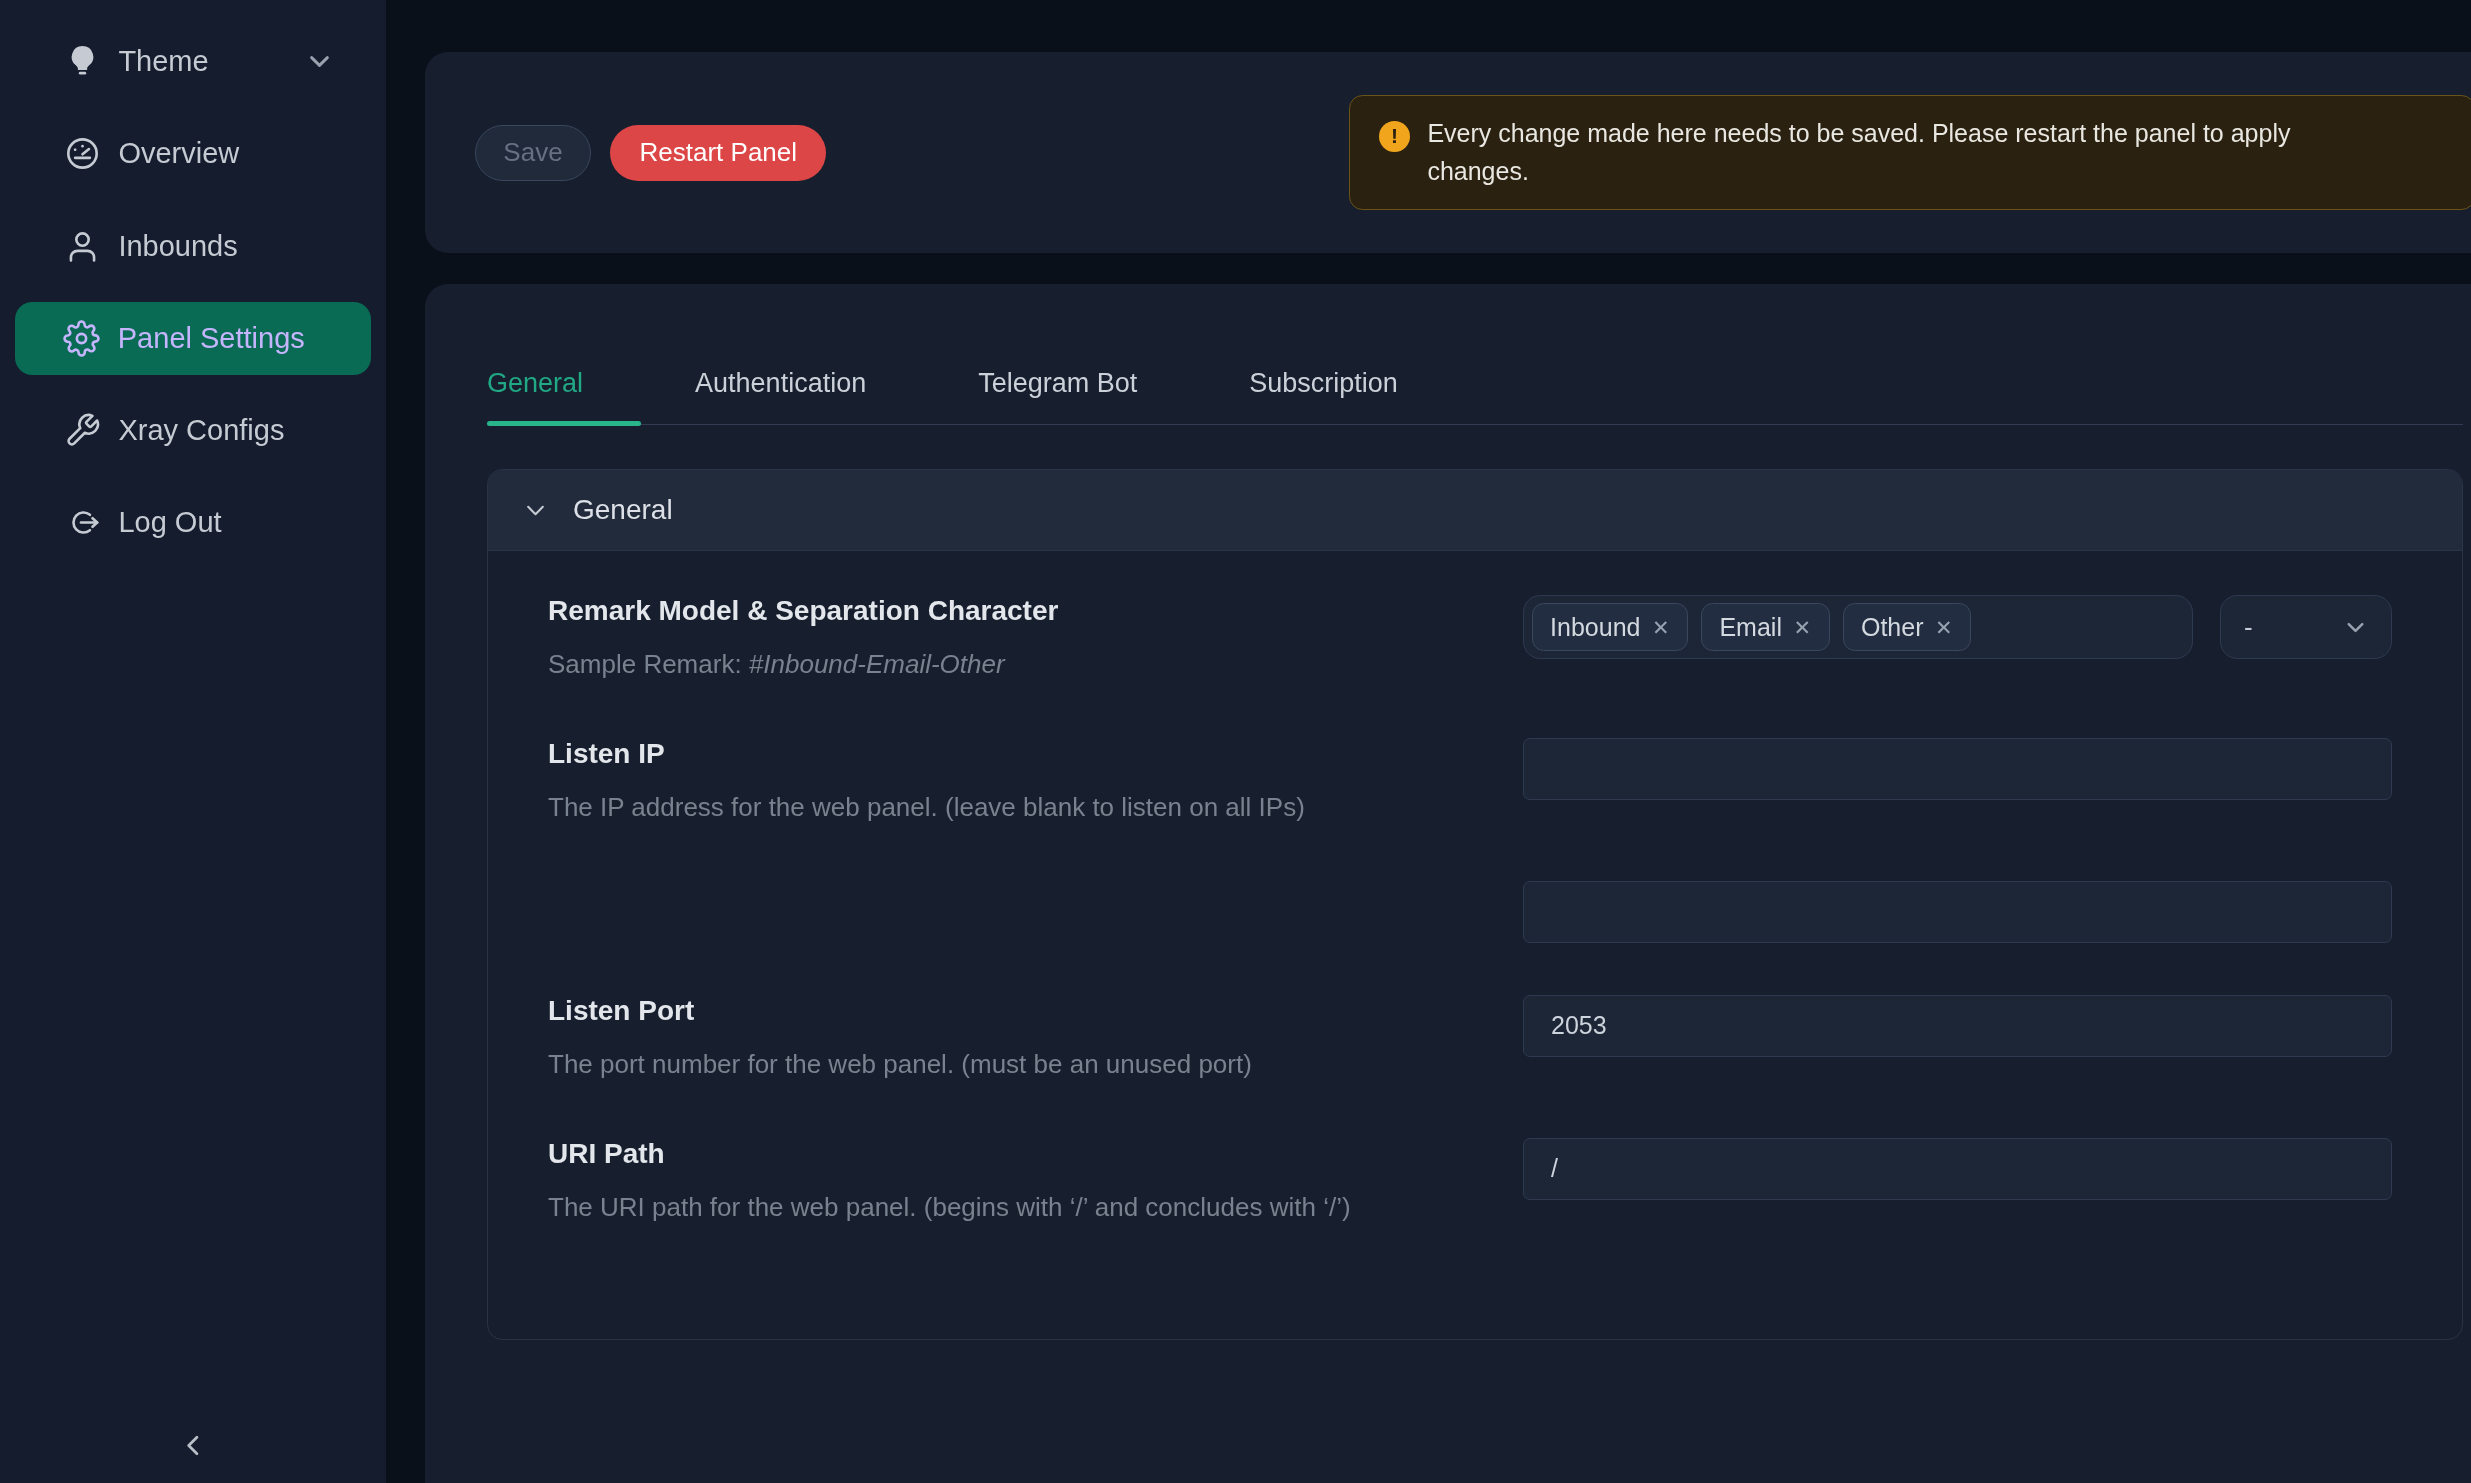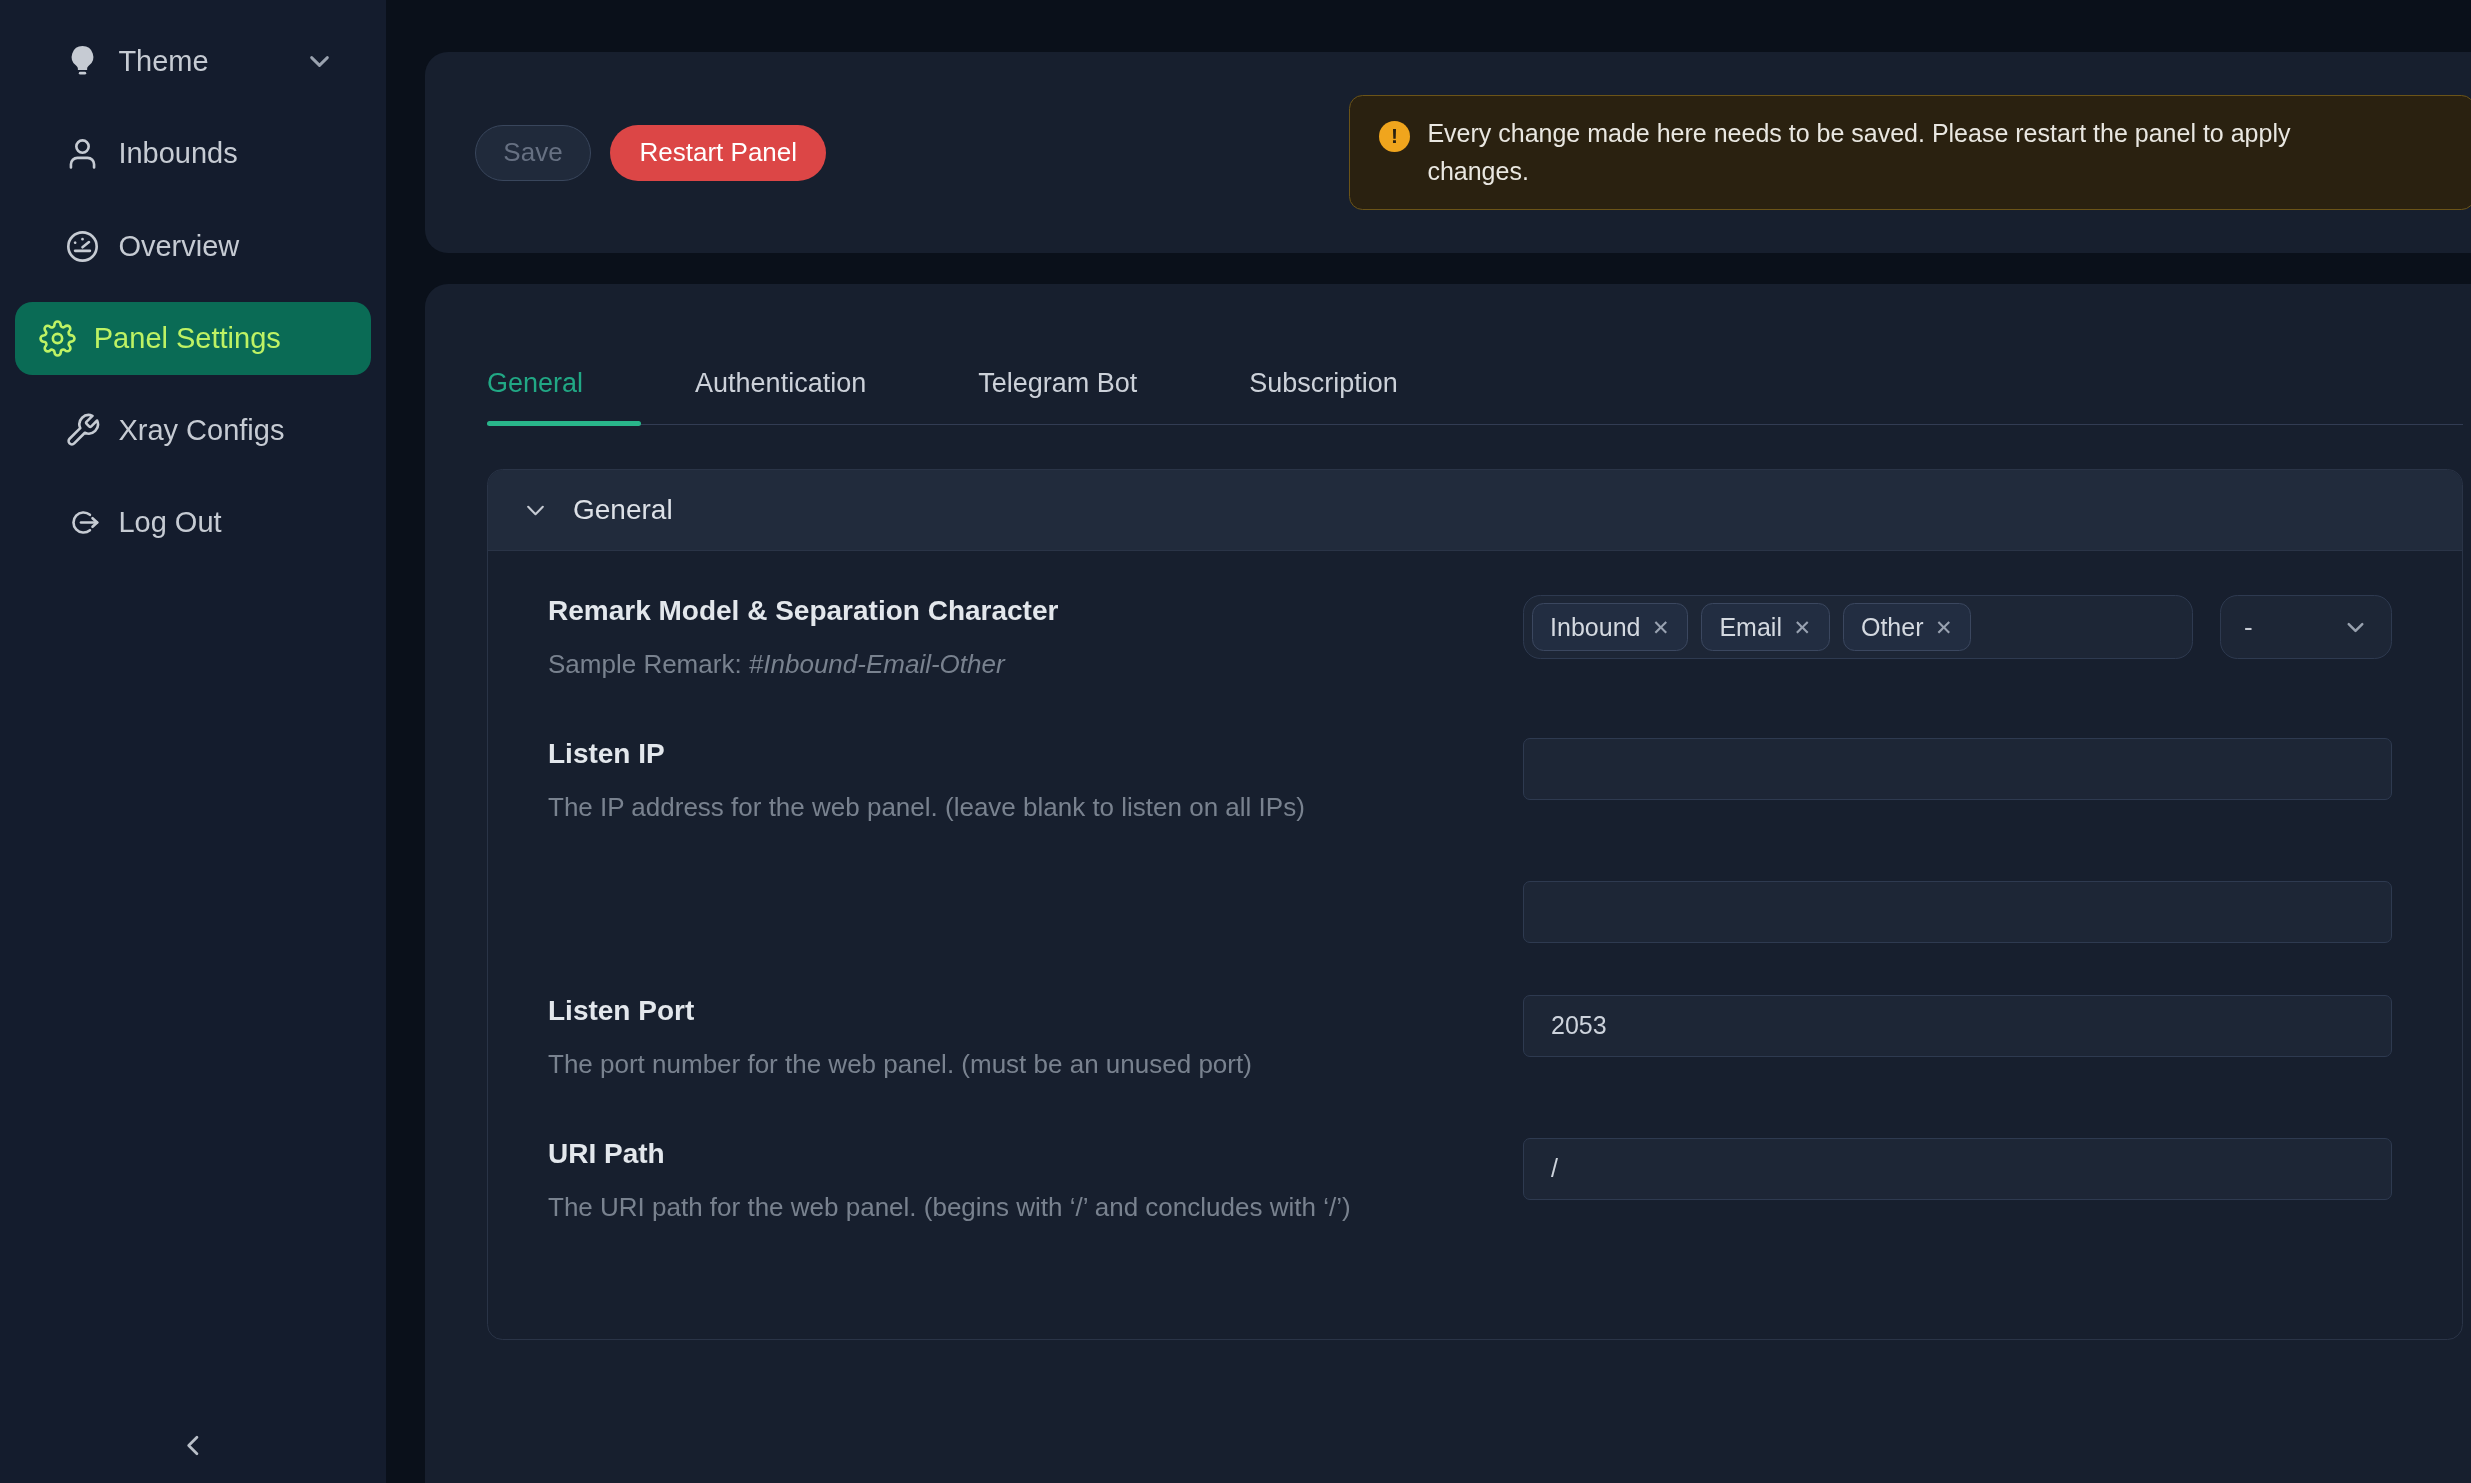--- a/index.html
+++ b/index.html
@@ -37,22 +37,22 @@
     width:386px;flex-shrink:0;background:var(--sidebar-bg);
     position:relative;padding-top:25px;height:100%;
   }
   .nav-item{
     display:flex;align-items:center;height:73px;margin:0 0 19.3px 0;
     padding-left:64px;color:var(--sidebar-text);font-size:29px;cursor:pointer;
   }
   .nav-item .ico{width:37px;height:37px;margin-right:17.4px;display:inline-flex;flex-shrink:0;}
   .nav-item .ico svg{width:100%;height:100%;}
   .nav-item.active{
-    background:var(--accent-green);color:#bef264;margin:0 15.4px 19.3px 15.4px;
-    padding-left:24px;border-radius:17.4px;font-weight:500;
+    background:var(--accent-green);color:#c4b5fd;margin:0 15.4px 19.3px 15.4px;
+    padding-left:48px;border-radius:17.4px;font-weight:500;
   }
   .nav-item .nav-chevron{margin-left:auto;margin-right:52px;width:29px;height:29px;color:#9aa2af;}
   .collapse-btn{
     position:absolute;bottom:15.4px;left:172px;width:42px;height:42px;
     background:none;border:none;color:#b9bfc8;cursor:pointer;
   }
   .collapse-btn svg{width:33px;height:33px;}
   
   .main{flex:1;padding:52px 31px 0 39px;}
   .card{background:var(--card-bg);border-radius:23px;}
@@ -143,38 +143,38 @@
             <rect x="9.6" y="18.6" width="4.8" height="1.9" rx="0.95" fill="currentColor"></rect>
           </svg>
         </span>
         <span>Theme</span>
         <span class="nav-chevron"><svg viewBox="0 0 24 24" fill="none" stroke="currentColor" stroke-width="2.4" stroke-linecap="round" stroke-linejoin="round">
             <polyline points="5.5 8.8 12 15.2 18.5 8.8"></polyline>
           </svg></span>
       </div>
       <div class="nav-item">
         <span class="ico">
-          <svg viewBox="0 0 24 24" fill="none" stroke="currentColor" stroke-width="1.7" stroke-linecap="round" stroke-linejoin="round">
-            <path d="M19.5 21v-2a4.2 4.2 0 0 0-4.2-4.2H8.7A4.2 4.2 0 0 0 4.5 19v2"></path>
-            <circle cx="12" cy="7.5" r="4"></circle>
-          </svg>
-        </span>
-        <span>Inbounds</span>
-      </div>
-      <div class="nav-item">
-        <span class="ico">
           <svg viewBox="0 0 24 24" fill="none" stroke="currentColor" stroke-width="1.7" stroke-linecap="round">
             <circle cx="12" cy="12" r="9.2"></circle>
             <path d="M12 12.5l4.2-3.4"></path>
             <path d="M7.2 9.5l.05.05"></path>
             <path d="M12 7.2l0 .05"></path>
             <path d="M16.8 14.8h-9.6"></path>
           </svg>
         </span>
         <span>Overview</span>
+      </div>
+      <div class="nav-item">
+        <span class="ico">
+          <svg viewBox="0 0 24 24" fill="none" stroke="currentColor" stroke-width="1.7" stroke-linecap="round" stroke-linejoin="round">
+            <path d="M19.5 21v-2a4.2 4.2 0 0 0-4.2-4.2H8.7A4.2 4.2 0 0 0 4.5 19v2"></path>
+            <circle cx="12" cy="7.5" r="4"></circle>
+          </svg>
+        </span>
+        <span>Inbounds</span>
       </div>
       <div class="nav-item active">
         <span class="ico">
           <svg viewBox="0 0 24 24" fill="none" stroke="currentColor" stroke-width="1.7" stroke-linecap="round" stroke-linejoin="round">
             <circle cx="12" cy="12" r="3"></circle>
             <path d="M19.4 15a1.65 1.65 0 0 0 .33 1.82l.06.06a2 2 0 0 1 0 2.83 2 2 0 0 1-2.83 0l-.06-.06a1.65 1.65 0 0 0-1.82-.33 1.65 1.65 0 0 0-1 1.51V21a2 2 0 0 1-2 2 2 2 0 0 1-2-2v-.09A1.65 1.65 0 0 0 9 19.4a1.65 1.65 0 0 0-1.82.33l-.06.06a2 2 0 0 1-2.83 0 2 2 0 0 1 0-2.83l.06-.06a1.65 1.65 0 0 0 .33-1.82 1.65 1.65 0 0 0-1.51-1H3a2 2 0 0 1-2-2 2 2 0 0 1 2-2h.09A1.65 1.65 0 0 0 4.6 9a1.65 1.65 0 0 0-.33-1.82l-.06-.06a2 2 0 0 1 0-2.83 2 2 0 0 1 2.83 0l.06.06a1.65 1.65 0 0 0 1.82.33H9a1.65 1.65 0 0 0 1-1.51V3a2 2 0 0 1 2-2 2 2 0 0 1 2 2v.09a1.65 1.65 0 0 0 1 1.51 1.65 1.65 0 0 0 1.82-.33l.06-.06a2 2 0 0 1 2.83 0 2 2 0 0 1 0 2.83l-.06.06a1.65 1.65 0 0 0-.33 1.82V9a1.65 1.65 0 0 0 1.51 1H21a2 2 0 0 1 2 2 2 2 0 0 1-2 2h-.09a1.65 1.65 0 0 0-1.51 1z"></path>
           </svg>
         </span>
         <span>Panel Settings</span>
       </div>

